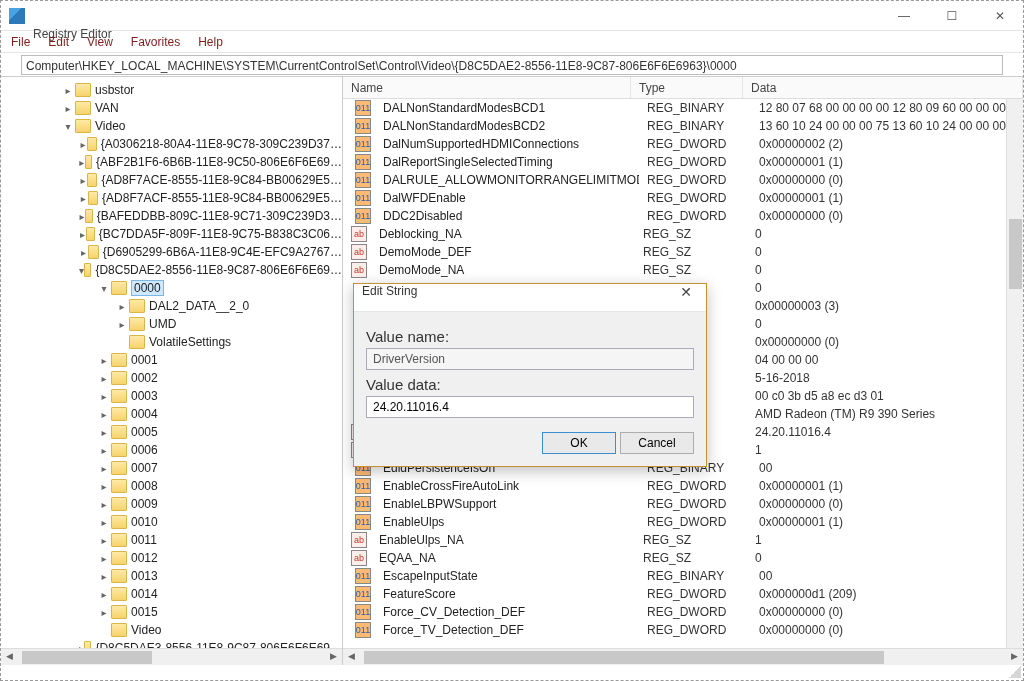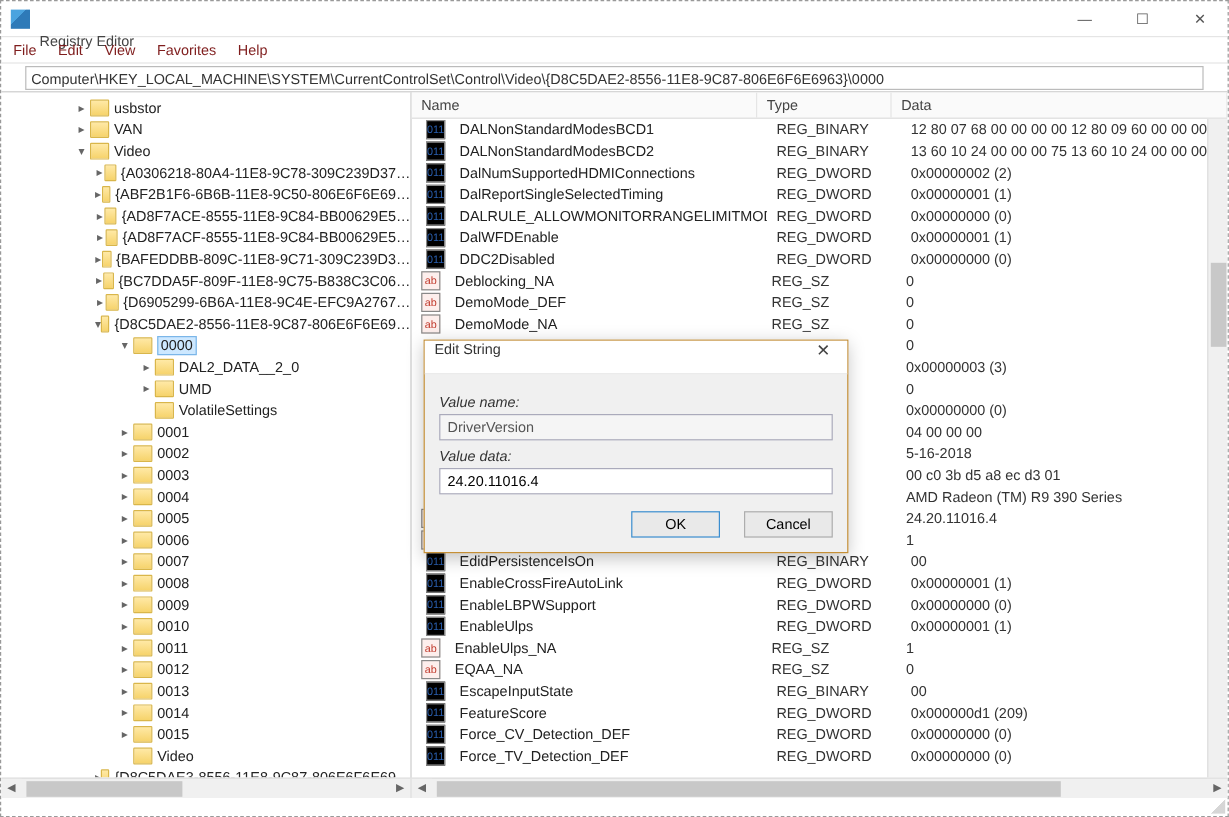--- a/index.html
+++ b/index.html
@@ -140,21 +140,21 @@
 }
 .list-row .cell { padding: 0 8px; white-space: nowrap; overflow: hidden; }
 .list-row .icon {
   width: 16px; height: 16px;
   margin-left: 8px; margin-right: 4px;
   display: inline-flex; align-items: center; justify-content: center;
   font-size: 9px;
   border: 1px solid #888;
   background: #fff;
 }
-.icon.binary { color: #2a5fb0; background: #000000; margin-left: 12px; }
+.icon.binary { color: #2a5fb0; background: #fdba74; margin-left: 12px; }
 .icon.string { color: #c0392b; background: #fdeeec; }
 .row-name { width: 264px; }
 .row-type { width: 112px; color: #333; }
 .row-data { flex: 1; color: #333; }
 
 .hscroll {
   position: absolute;
   bottom: 0;
   left: 0; right: 0;
   height: 17px;
@@ -204,31 +204,31 @@
   height: 28px;
   padding: 0 8px;
   background: #fff;
   border-bottom: 1px solid #e6e6e6;
 }
 .dialog .dlg-title span { flex: 1; color: #333; font-size: 12px; }
 .dialog .dlg-title .close {
   width: 24px; text-align: center; color: #444; font-size: 14px; cursor: default;
 }
 .dialog .body { padding: 10px 12px 12px; }
-.dialog label { display: block; color: #333; margin: 6px 0 3px; font-size: 12px; font-style: italic; }
+.dialog label { display: block; color: #333; margin: 6px 0 3px; font-size: 15px; }
 .dialog input[type="text"] {
   width: 100%;
   height: 22px;
   padding: 2px 6px;
   font-size: 12px;
   border: 1px solid #aab;
 }
 .dialog input[disabled] { background: #f5f5f5; color: #555; }
 .dialog .dlg-buttons {
-  display: flex; justify-content: flex-end; gap: 20px; margin-top: 14px;
+  display: flex; justify-content: flex-end; gap: 4px; margin-top: 14px;
 }
 .dialog button {
   min-width: 74px; height: 22px;
   font-size: 12px;
   background: #e9e9e9;
   border: 1px solid #adadad;
   cursor: default;
 }
 .dialog button.primary { border: 1px solid #3b8ed0; }
 .grip{position:absolute;right:2px;bottom:2px;width:12px;height:12px;background:

